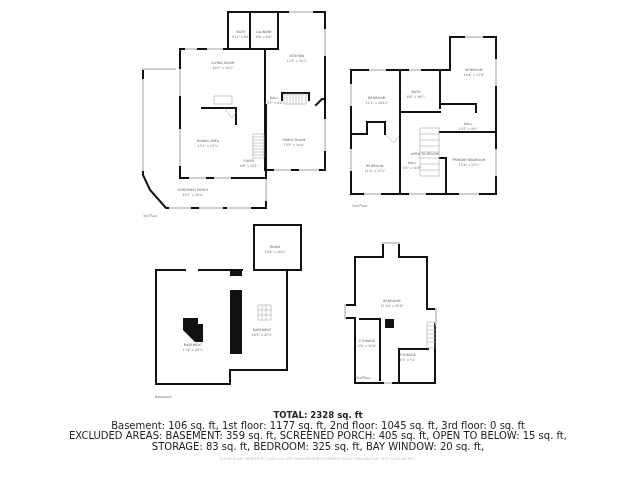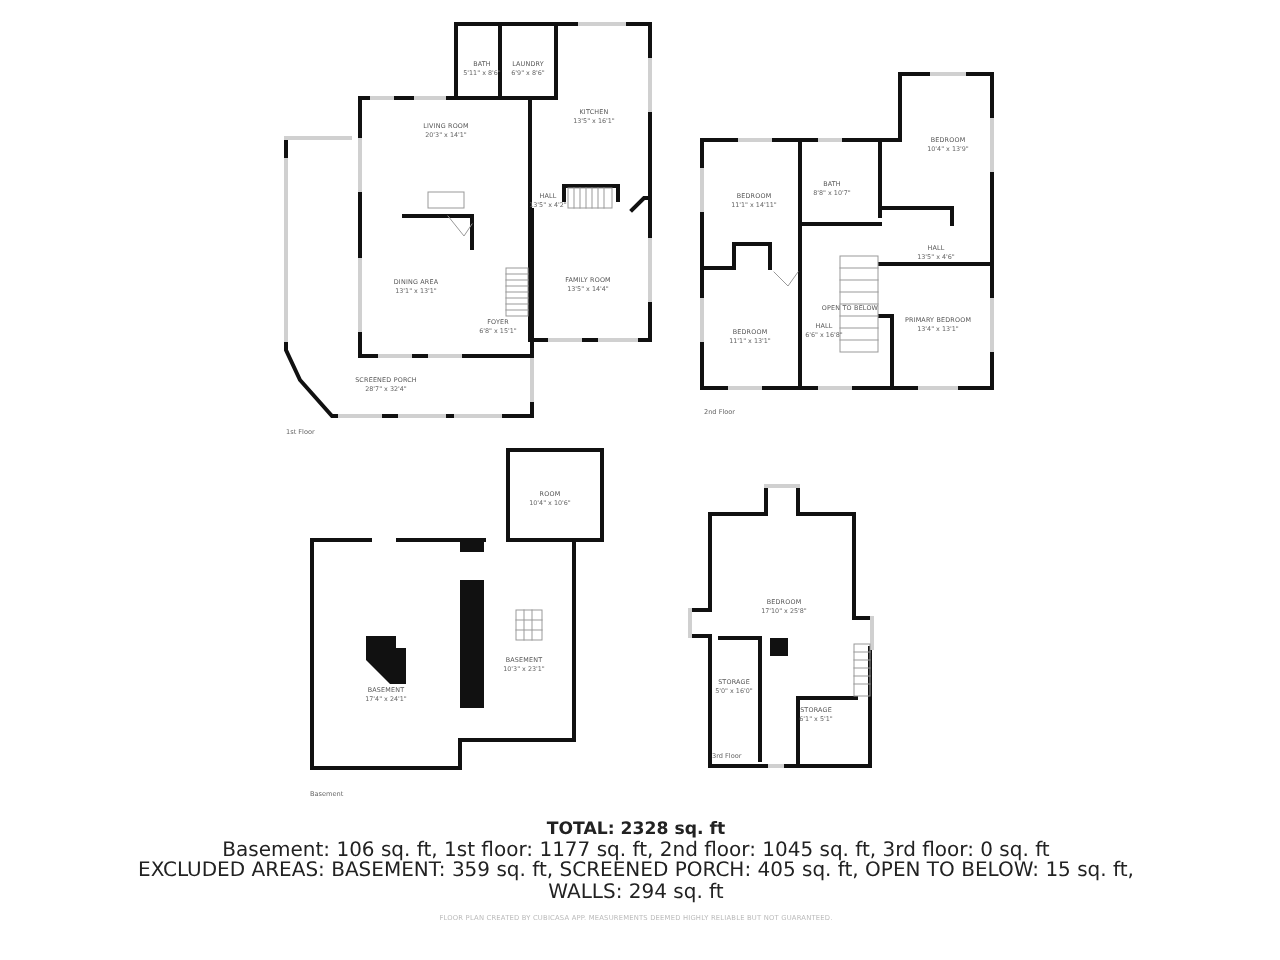--- a/index.html
+++ b/index.html
@@ -219,15 +219,15 @@
   <text class="floor-label" x="143" y="217">1st Floor</text>
   <text class="floor-label" x="352" y="207">2nd Floor</text>
   <text class="floor-label" x="155" y="398">Basement</text>
   <text class="floor-label" x="356" y="379">3rd Floor</text>
 </svg>
 
 <div class="summary">
   <div class="total">TOTAL: 2328 sq. ft</div>
   <div class="line">Basement: 106 sq. ft, 1st floor: 1177 sq. ft, 2nd floor: 1045 sq. ft, 3rd floor: 0 sq. ft</div>
   <div class="line">EXCLUDED AREAS: BASEMENT: 359 sq. ft, SCREENED PORCH: 405 sq. ft, OPEN TO BELOW: 15 sq. ft,</div>
-  <div class="line">WALLS: 294 sq. ft</div>
+  <div class="line">STORAGE: 83 sq. ft, BEDROOM: 325 sq. ft, BAY WINDOW: 20 sq. ft,</div>
   <div class="disclaimer">FLOOR PLAN CREATED BY CUBICASA APP. MEASUREMENTS DEEMED HIGHLY RELIABLE BUT NOT GUARANTEED.</div>
 </div>
 
 </body></html>

